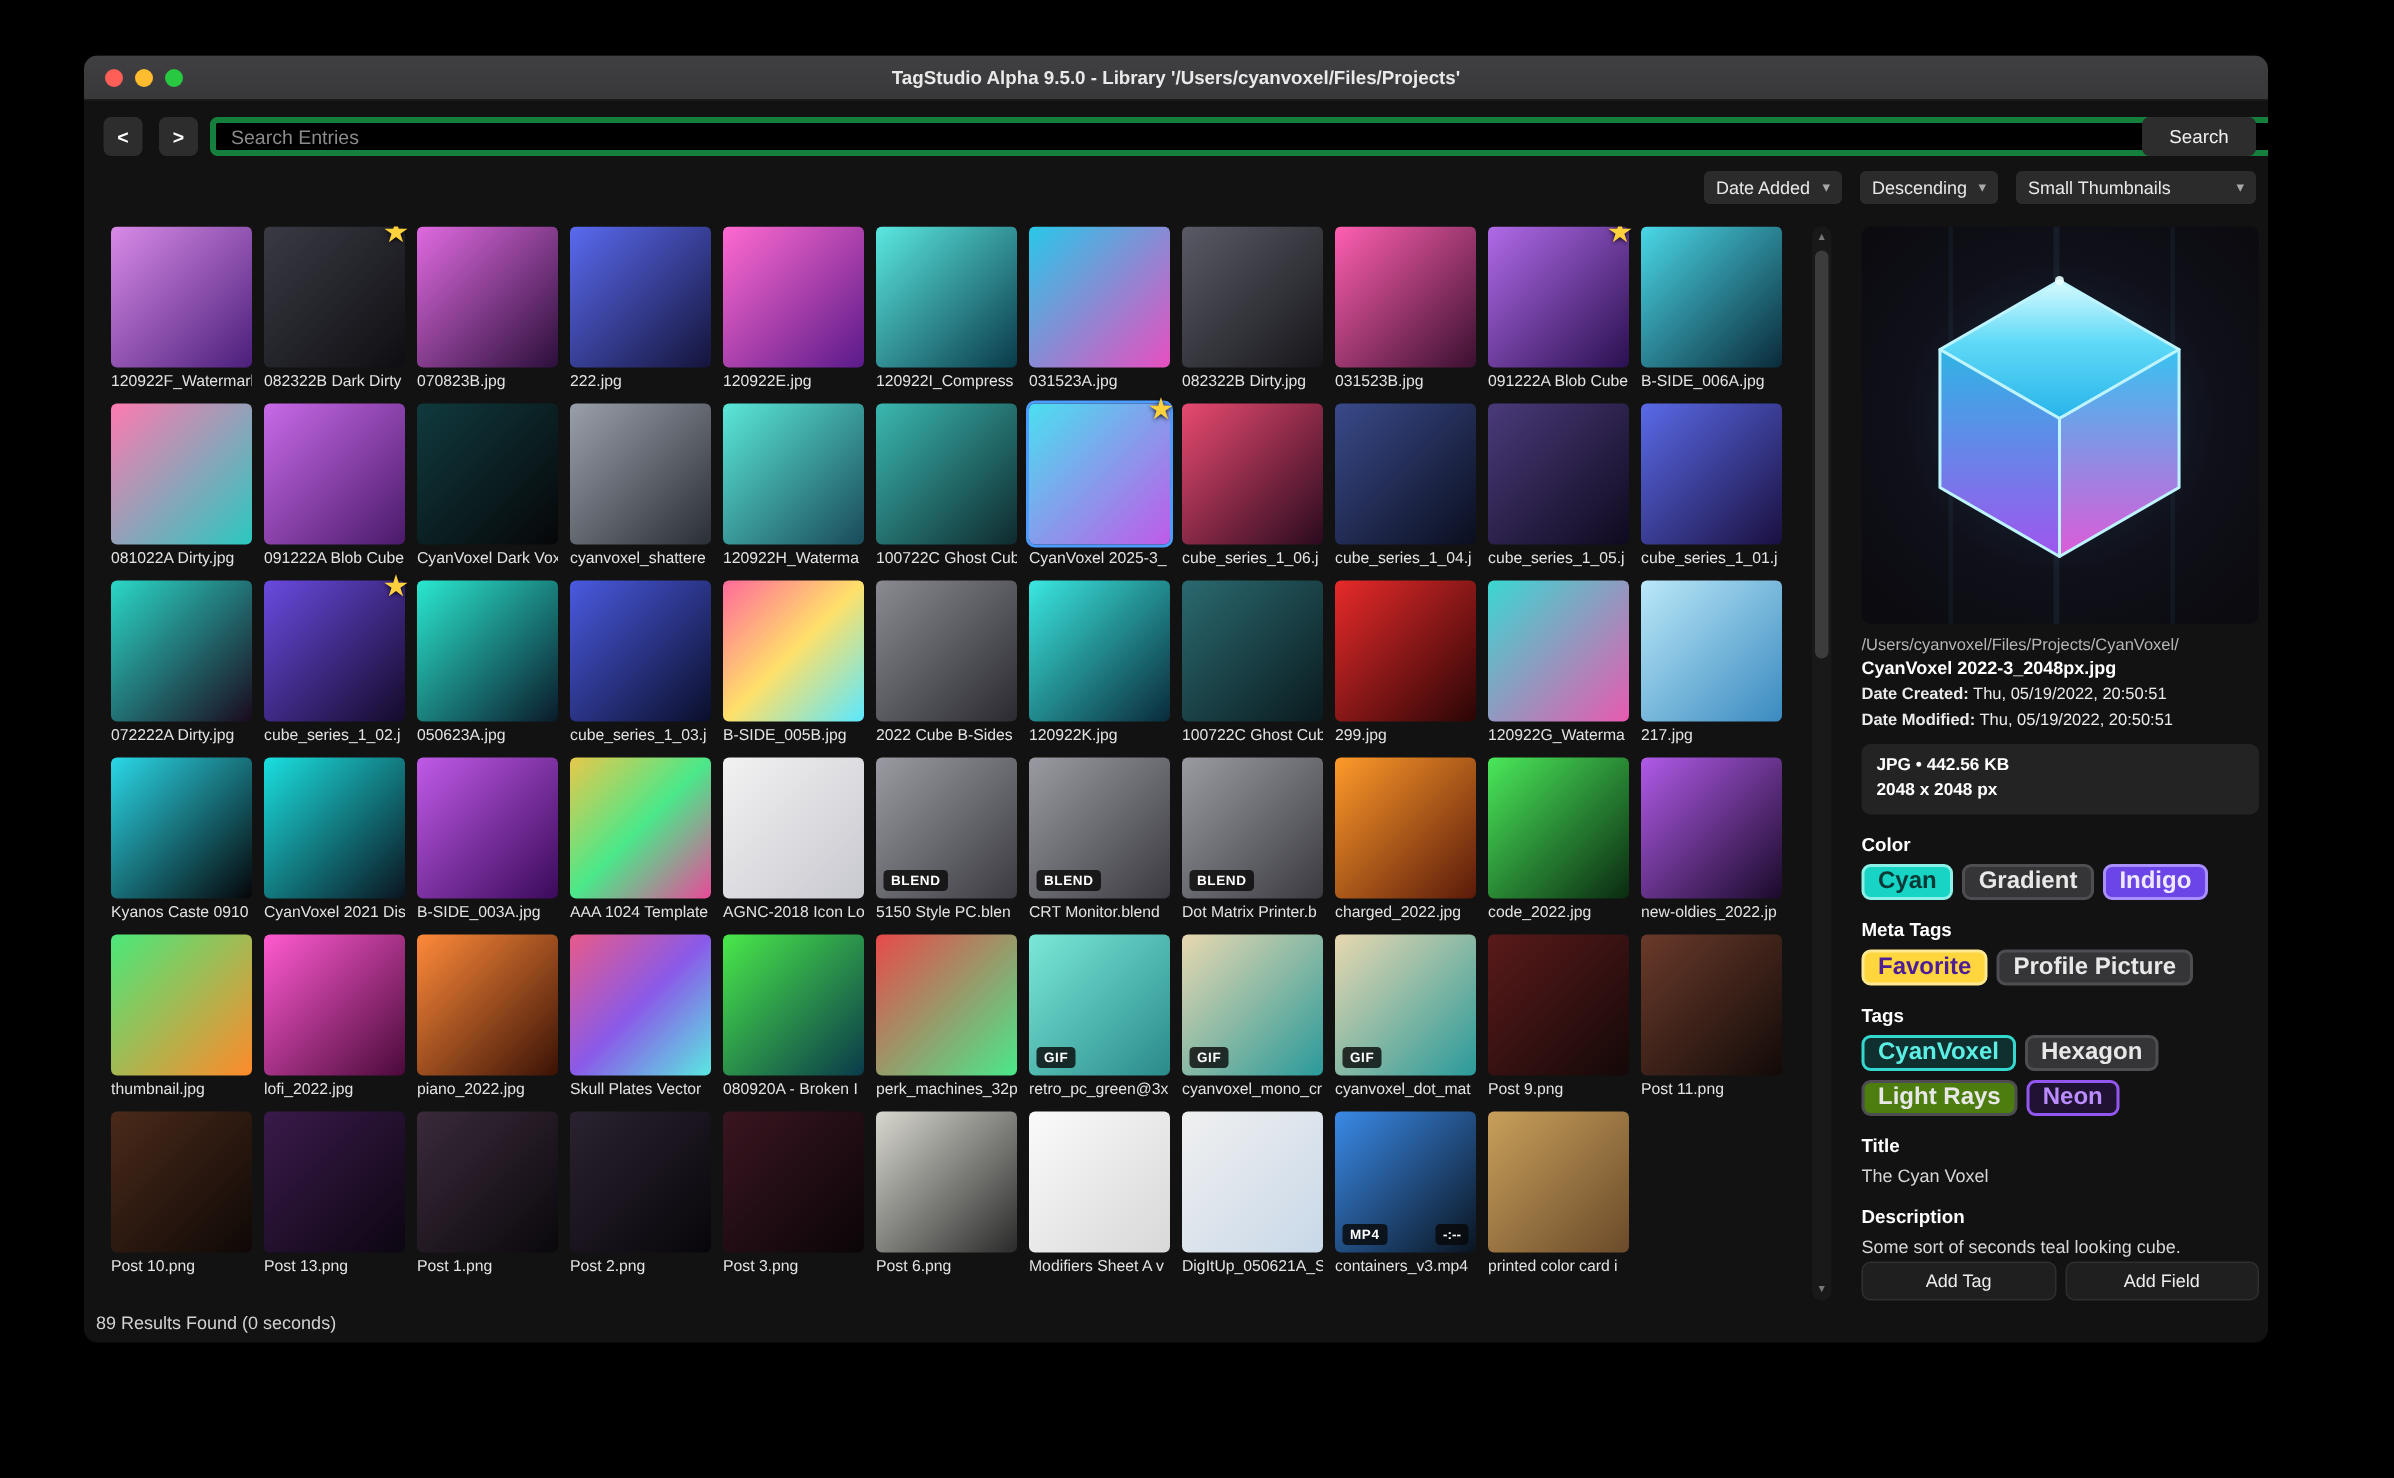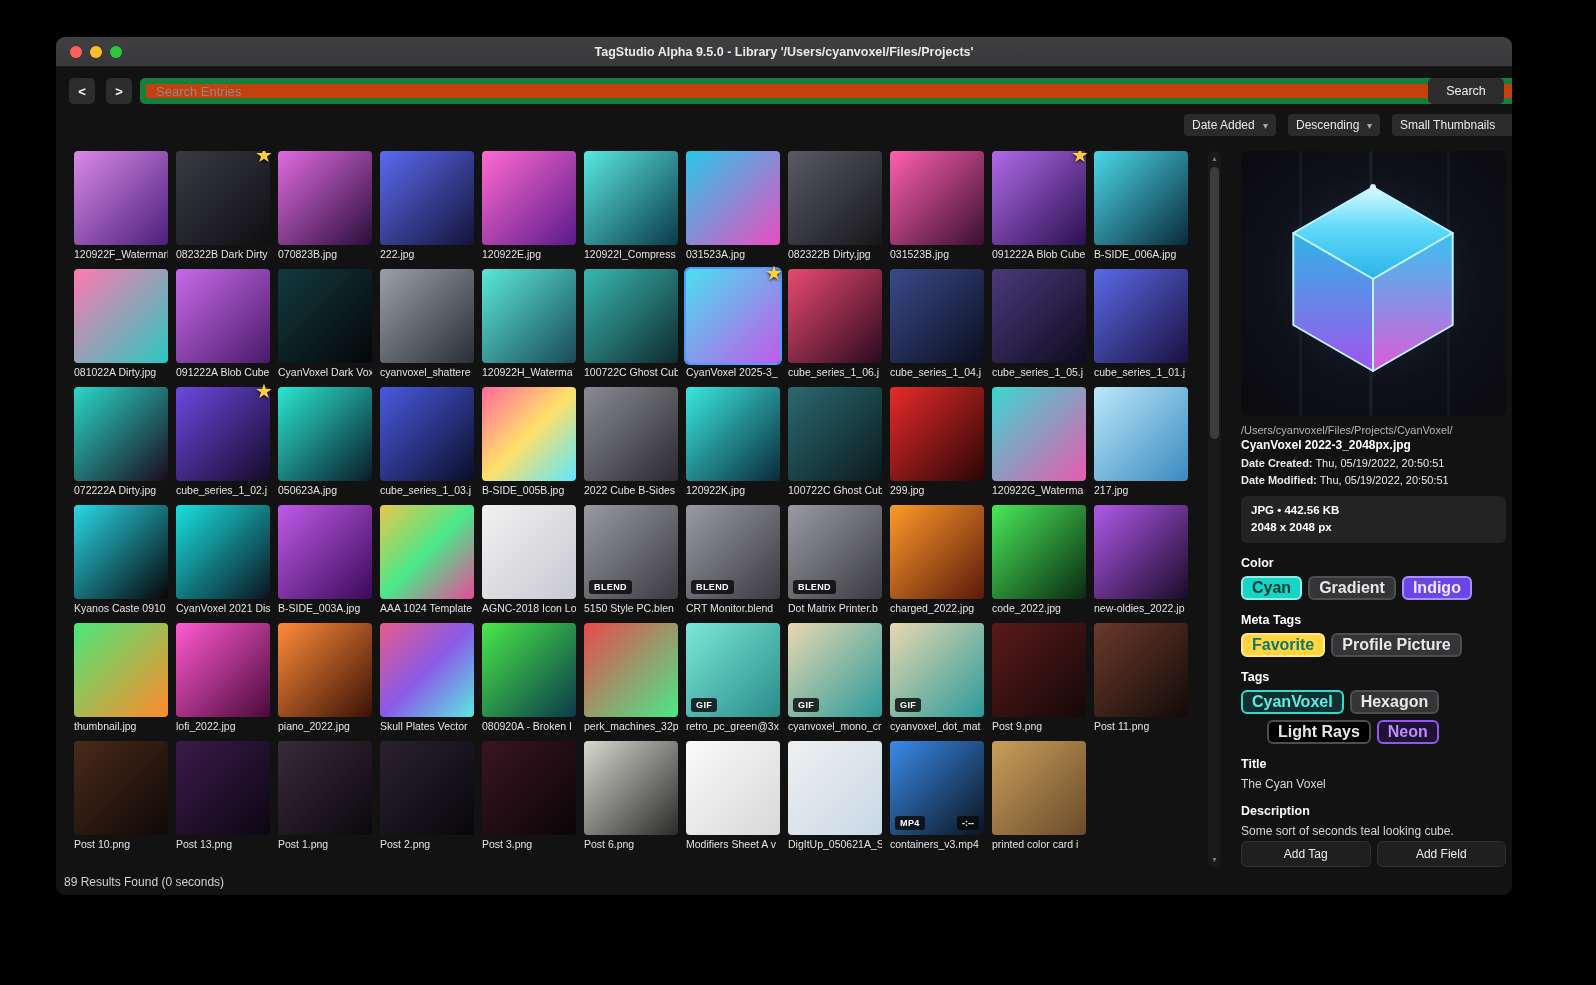--- a/index.html
+++ b/index.html
@@ -17,30 +17,30 @@
   .light { width:12px; height:12px; border-radius:50%; display:inline-block; cursor:pointer; }
   .light.red{ background:#ff5f57; } .light.yellow{ background:#febc2e; } .light.green{ background:#28c840; }
   .title { line-height:30px; text-align:center; color:#e9e9e9; font-size:12.5px; font-weight:700;
            white-space:nowrap; overflow:hidden; }
 
   
   .navbtn { position:absolute; top:41px; width:26px; height:26px; background:#2d2d2d; border:none;
             border-radius:5px; color:#fff; font-size:13px; font-weight:700; cursor:pointer; }
   .navbtn.back{ left:13px; } .navbtn.fwd{ left:50px; }
   .search-input { position:absolute; left:84px; top:41px; width:1400px; height:26px;
-            background:#c2410c; border:6px solid #15803d; border-radius:5px; color:#ddd;
+            background:#000000; border:4px solid #15803d; border-radius:5px; color:#ddd;
             padding:0 10px; font-size:13px; outline:none; }
   .search-input::placeholder { color:#8b8b8b; }
   .search-btn { position:absolute; left:1372px; top:41px; width:76px; height:26px; background:#2d2d2d;
             border:none; border-radius:5px; color:#f0f0f0; font-size:12.5px; cursor:pointer; }
 
   
   .dropdown { position:absolute; top:77px; height:22px; background:#2b2b2b; border-radius:4px;
             color:#e8e8e8; font-size:12px; display:flex; align-items:center;
-            justify-content:space-between; padding:0 8px; cursor:pointer;margin-left:48px; }
+            justify-content:space-between; padding:0 8px; cursor:pointer; }
   .dd1 { left:1080px; width:92px; } .dd2 { left:1184px; width:92px; } .dd3 { left:1288px; width:160px; }
   .chev { color:#a8a8a8; font-size:10px; margin-left:6px; }
 
   
   .grid { position:absolute; left:18px; top:114px; width:1126px; height:716px;
           display:grid; grid-template-columns:repeat(11,94px); grid-auto-rows:112px;
           column-gap:8px; row-gap:6px; overflow:hidden; }
   .cell { width:94px; cursor:pointer; }
   .timg { width:94px; height:94px; border-radius:4px; position:relative; }
   .timg.selected { outline:2px solid #4f9cff; }
@@ -757,29 +757,29 @@
 
       <div class="sec">Color</div>
       <div class="pills">
           <span class="pill" style="background: rgb(23, 212, 196); color: rgb(7, 58, 54); border-color: rgb(140, 240, 230);">Cyan</span>
           <span class="pill" style="background: rgb(53, 53, 56); color: rgb(232, 232, 232); border-color: rgb(77, 77, 82);">Gradient</span>
           <span class="pill" style="background: rgb(107, 69, 232); color: rgb(239, 233, 255); border-color: rgb(169, 143, 255);">Indigo</span>
         </div>
 
       <div class="sec">Meta Tags</div>
       <div class="pills">
-          <span class="pill" style="background: rgb(255, 214, 61); color: #0f766e; border-color: rgb(255, 232, 143);">Favorite</span>
+          <span class="pill" style="background: rgb(255, 214, 61); color: #4c1d95; border-color: rgb(255, 232, 143);">Favorite</span>
           <span class="pill" style="background: rgb(53, 53, 56); color: rgb(232, 232, 232); border-color: rgb(77, 77, 82);">Profile Picture</span>
         </div>
 
       <div class="sec">Tags</div>
       <div class="pills">
           <span class="pill" style="background: rgb(16, 48, 47); color: rgb(91, 238, 228); border-color: rgb(53, 216, 206);">CyanVoxel</span>
           <span class="pill" style="background: rgb(53, 53, 56); color: rgb(232, 232, 232); border-color: rgb(77, 77, 82);">Hexagon</span>
-          <span class="pill" style="background: #000000; color: rgb(232, 232, 232); border-color: rgb(77, 77, 82); margin-left: 26px;">Light Rays</span>
+          <span class="pill" style="background: #4d7c0f; color: rgb(232, 232, 232); border-color: rgb(77, 77, 82);">Light Rays</span>
           <span class="pill" style="background: rgb(32, 18, 50); color: rgb(187, 140, 255); border-color: rgb(147, 87, 240);">Neon</span>
         </div>
 
       <div class="sec">Title</div>
       <div class="val">The Cyan Voxel</div>
 
       <div class="sec">Description</div>
       <div class="val">Some sort of seconds teal looking cube.</div>
 
       <div class="panel-btns">

